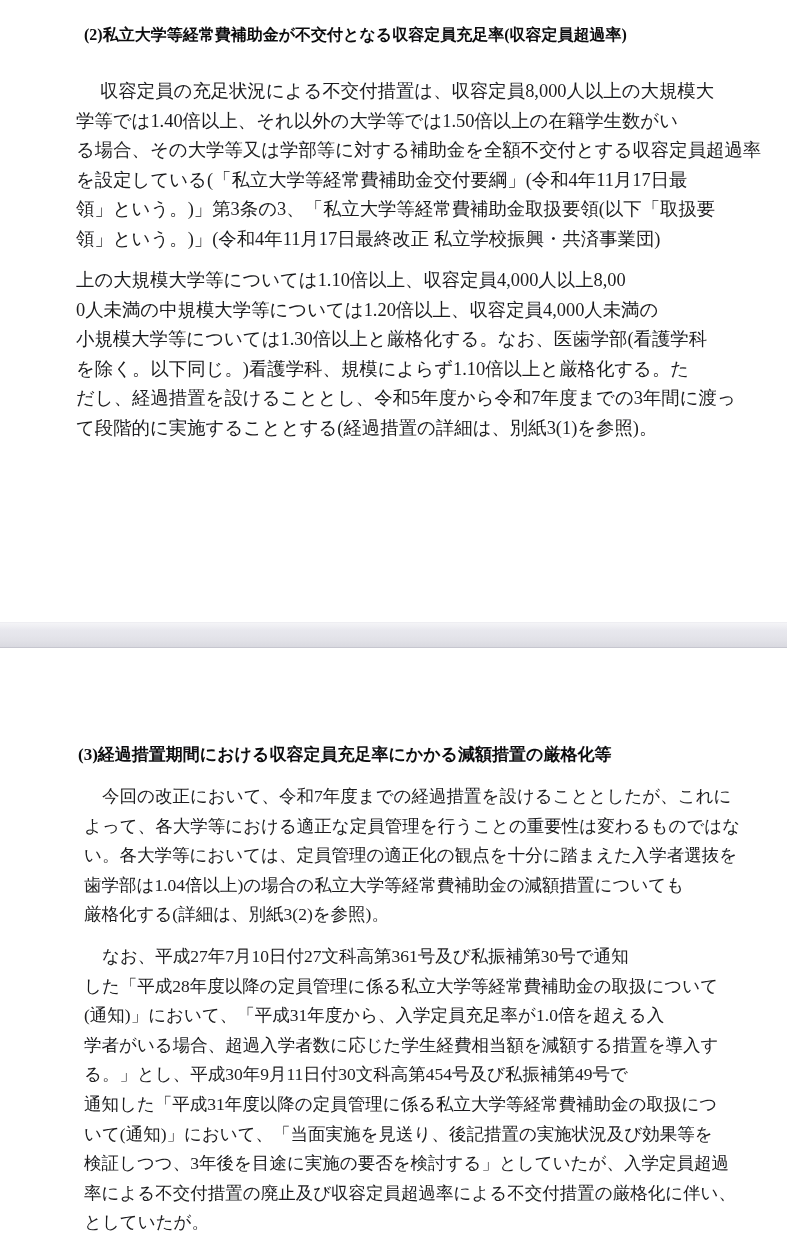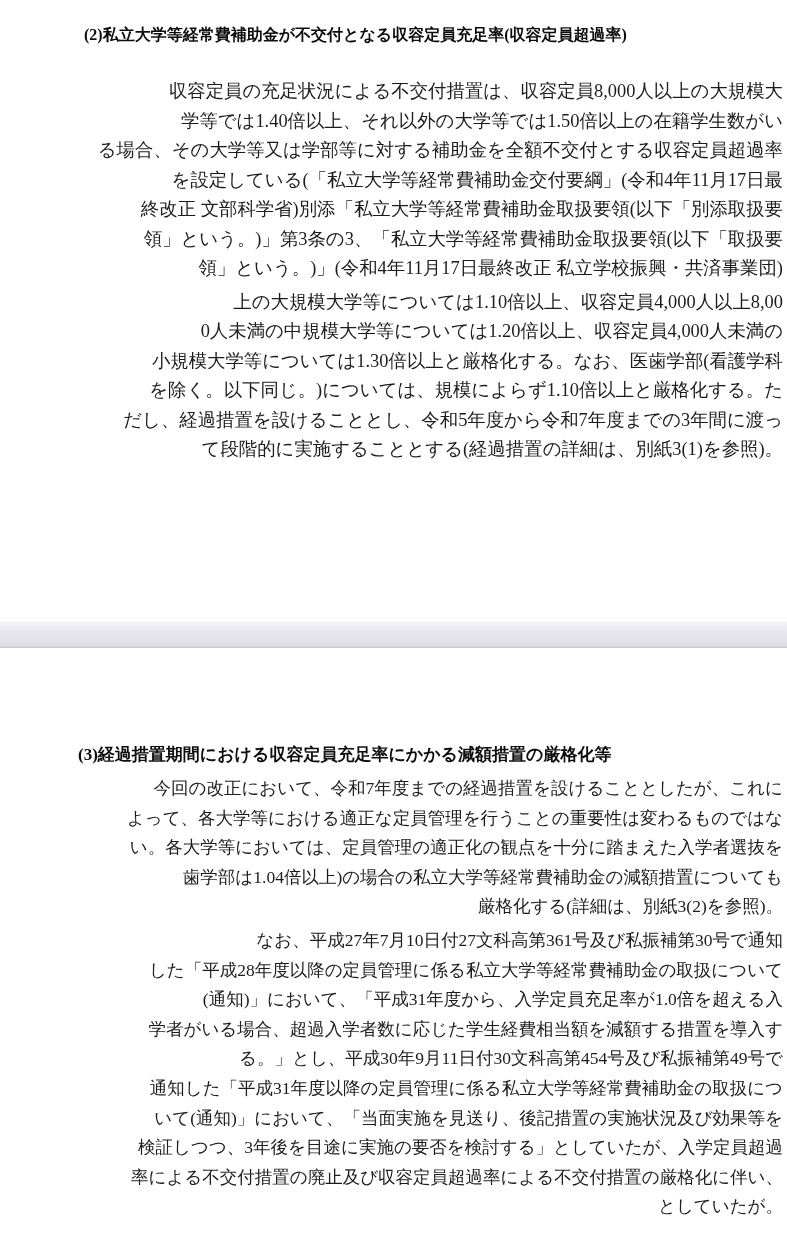--- a/index.html
+++ b/index.html
@@ -32,21 +32,21 @@
   }
 
   .heading {
     font-weight: bold;
     color: #0d0d0f;
     white-space: nowrap;
   }
   .line {
     white-space: nowrap;
   }
-  .paragraph { margin: 4px; text-align: right; }
+  .paragraph { margin: 12px; }
 
   
   #page1 .content {
     padding-top: 22px;
     padding-left: 64px;
   }
   #page1 .heading {
     font-size: 16px;
     line-height: 26px;
     padding-left: 20px;
@@ -79,29 +79,28 @@
 
 <div class="page" id="page1">
   <div class="content">
     <div class="heading">(2)私立大学等経常費補助金が不交付となる収容定員充足率(収容定員超過率)</div>
     <div>
         <div class="paragraph">
           <div class="line indent">収容定員の充足状況による不交付措置は、収容定員8,000人以上の大規模大</div>
           <div class="line">学等では1.40倍以上、それ以外の大学等では1.50倍以上の在籍学生数がい</div>
           <div class="line">る場合、その大学等又は学部等に対する補助金を全額不交付とする収容定員超過率</div>
           <div class="line">を設定している(「私立大学等経常費補助金交付要綱」(令和4年11月17日最</div>
-          <div class="line">終改正 文部科学省)別添「私立大学等経常費補助金取扱要領(以下「別添取扱要</div>
           <div class="line">領」という。)」第3条の3、「私立大学等経常費補助金取扱要領(以下「取扱要</div>
           <div class="line">領」という。)」(令和4年11月17日最終改正 私立学校振興・共済事業団)</div>
         </div>
         <div class="paragraph">
           <div class="line">上の大規模大学等については1.10倍以上、収容定員4,000人以上8,00</div>
           <div class="line">0人未満の中規模大学等については1.20倍以上、収容定員4,000人未満の</div>
           <div class="line">小規模大学等については1.30倍以上と厳格化する。なお、医歯学部(看護学科</div>
-          <div class="line">を除く。以下同じ。)については、規模によらず1.10倍以上と厳格化する。た</div>
+          <div class="line">を除く。以下同じ。)看護学科、規模によらず1.10倍以上と厳格化する。た</div>
           <div class="line">だし、経過措置を設けることとし、令和5年度から令和7年度までの3年間に渡っ</div>
           <div class="line">て段階的に実施することとする(経過措置の詳細は、別紙3(1)を参照)。</div>
         </div>
       </div>
   </div>
 </div>
 
 <div class="separator"></div>
 
 <div class="page" id="page2">

